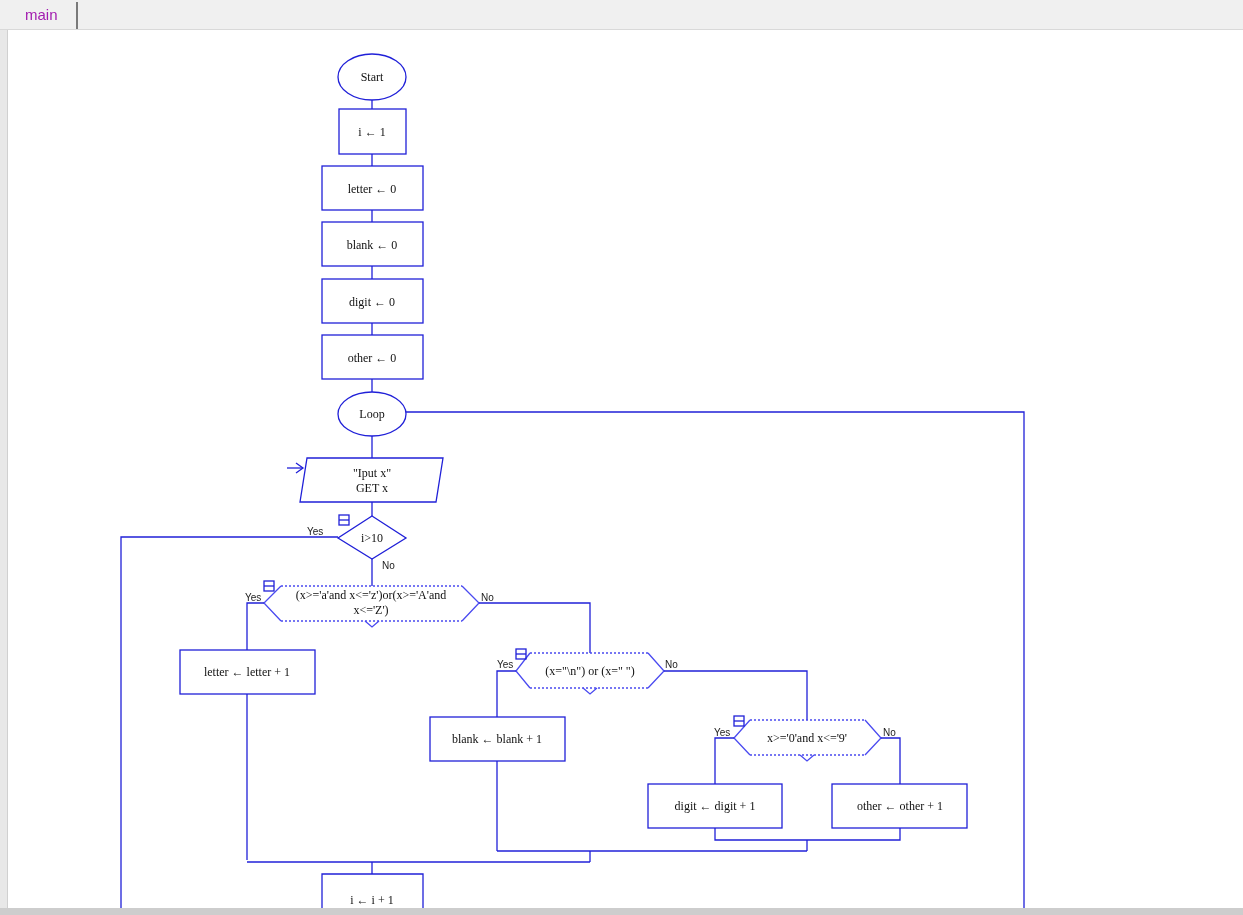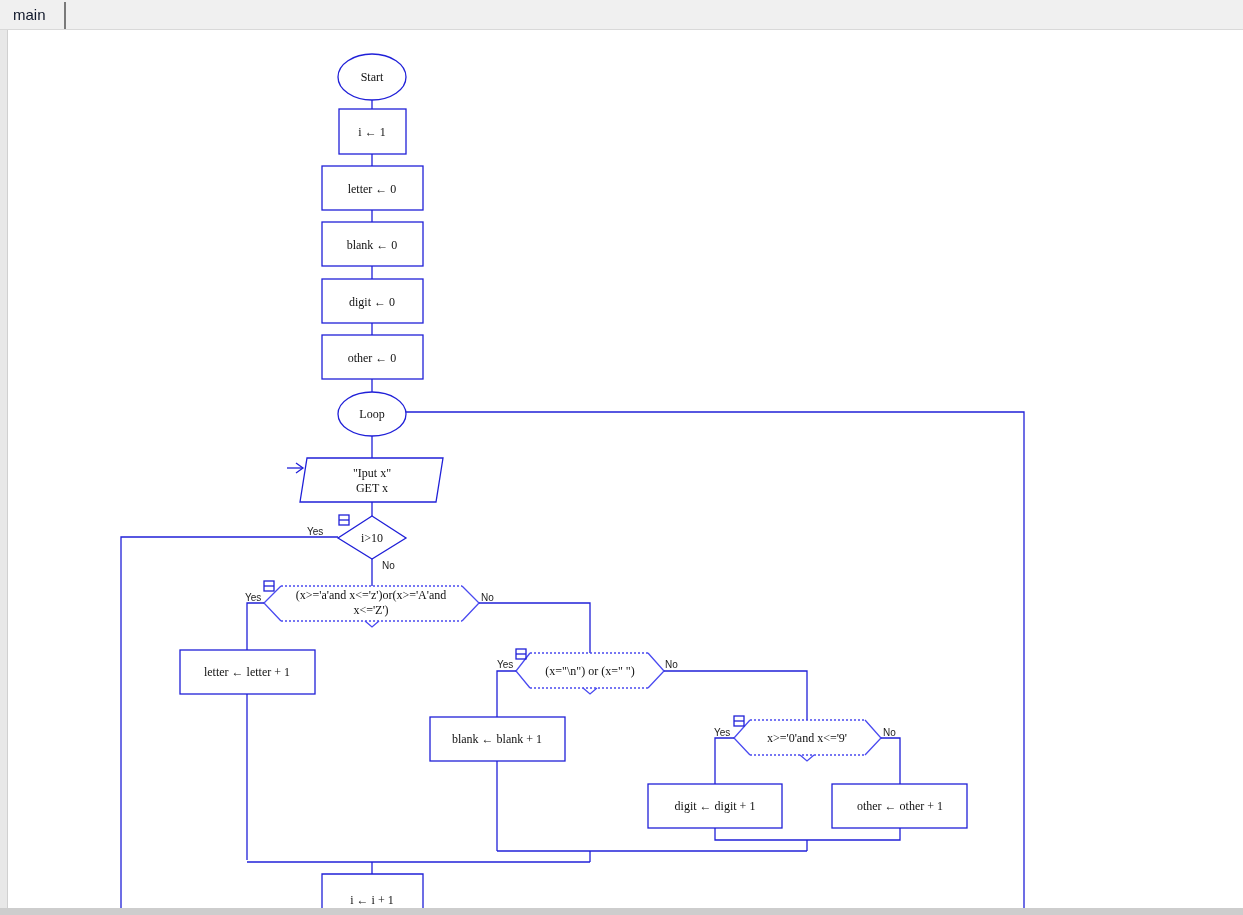--- a/index.html
+++ b/index.html
@@ -6,23 +6,23 @@
   body {
     width: 1243px; height: 915px; overflow: hidden;
     background: #f0f0f0; position: relative;
     font-family: "Liberation Sans", sans-serif;
   }
   .tabbar {
     position: absolute; left: 0; top: 0; width: 1243px; height: 29px;
     background: #f0f0f0; border-bottom: 1px solid #d9d9d9;
   }
   .tab {
-    position: absolute; left: 3px; top: 2px; width: 63px; height: 27px;
+    position: absolute; left: 15px; top: 2px; width: 63px; height: 27px;
     background: #f0f0f0; border-right: 2px solid #7a7a7a;
-    font-size: 15px; color: #0f172a; line-height: 26px; text-indent: 10px;
+    font-size: 15px; color: #a21caf; line-height: 26px; text-indent: 10px;
     box-sizing: border-box;
   }
   .canvas {
     position: absolute; left: 7px; top: 30px; width: 1236px; height: 878px;
     background: #ffffff; border-left: 1px solid #d0d0d0;
   }
   .hscroll {
     position: absolute; left: 0; top: 908px; width: 1243px; height: 7px;
     background: #cdcdcd;
   }

